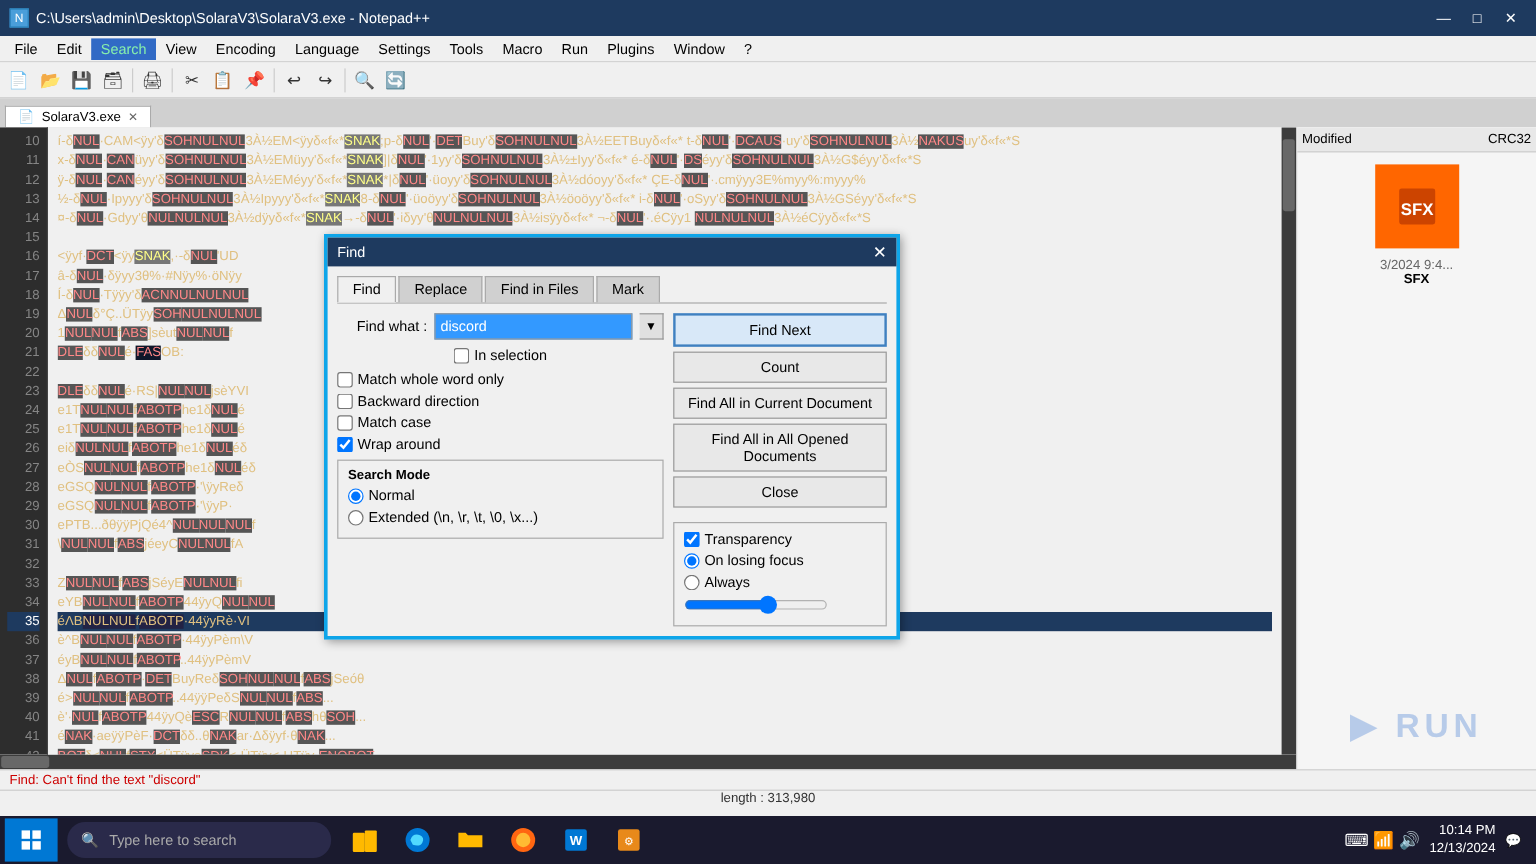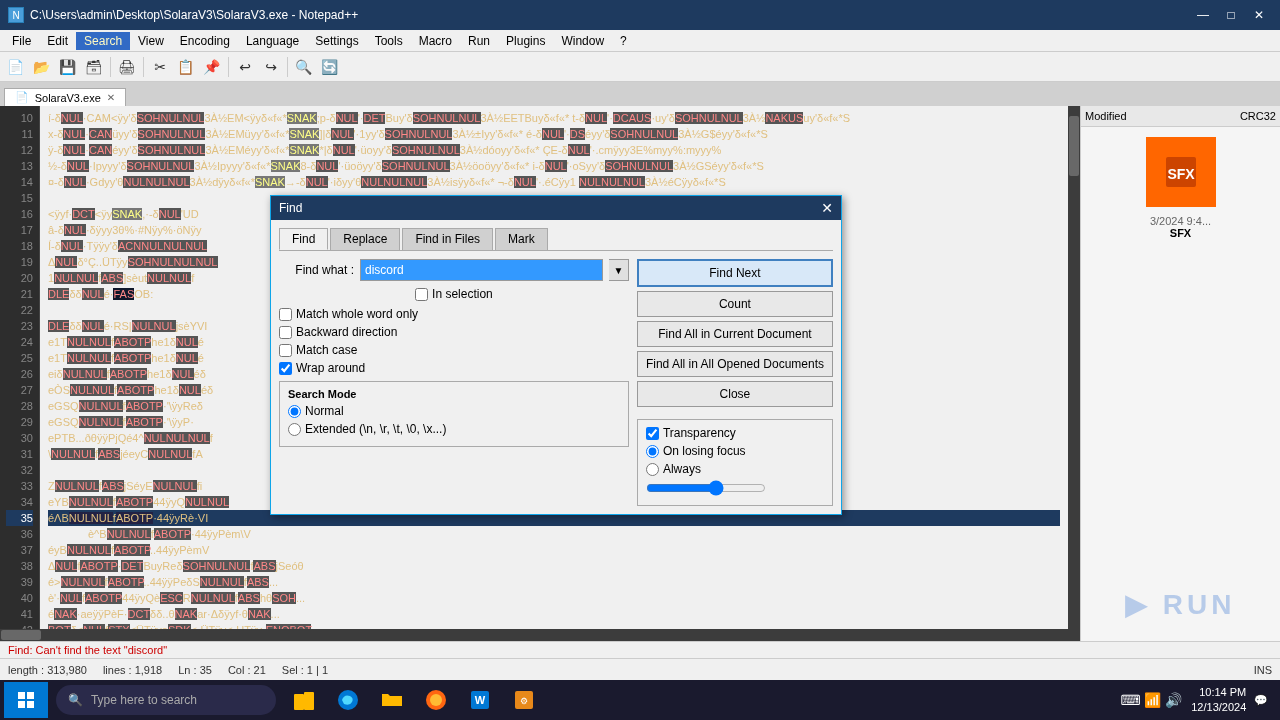--- a/index.html
+++ b/index.html
@@ -191,23 +191,23 @@
       font-weight: bold;
       color: rgba(0,100,200,0.3);
       letter-spacing: 4px;
     }
 
     
     .find-dialog {
       position: absolute;
       top: 195px;
       left: 270px;
-      width: 572px;
+      width: 480px;
       background: #f0f0f0;
-      border: 1px solid #0ea5e9;
+      border: 3px solid #0ea5e9;
       box-shadow: 2px 2px 8px rgba(0,0,0,0.4);
       z-index: 100;
     }
     .find-dialog-title {
       background: #1e3a5f;
       color: white;
       padding: 4px 8px;
       font-size: 12px;
       display: flex;
       align-items: center;
@@ -336,20 +336,21 @@
     .status-bar {
       background: #f0f0f0;
       border-top: 1px solid #ccc;
       height: 22px;
       display: flex;
       align-items: center;
       padding: 0 8px;
       font-size: 11px;
       gap: 16px;
       flex-shrink: 0;
+      flex-direction: column;
     }
     .status-item {
       color: #333;
     }
 
     
     .taskbar {
       background: #1a1a2e;
       height: 40px;
       display: flex;
@@ -481,21 +482,21 @@
     <div class="title-controls">
       <button class="title-btn">—</button>
       <button class="title-btn">□</button>
       <button class="title-btn close">✕</button>
     </div>
   </div>
 
   <div class="menu-bar">
     <span class="menu-item">File</span>
     <span class="menu-item">Edit</span>
-    <span class="menu-item" style="background:#316ac5;color:#fef9c3;">Search</span>
+    <span class="menu-item" style="background:#316ac5;color:#86efac;">Search</span>
     <span class="menu-item">View</span>
     <span class="menu-item">Encoding</span>
     <span class="menu-item">Language</span>
     <span class="menu-item">Settings</span>
     <span class="menu-item">Tools</span>
     <span class="menu-item">Macro</span>
     <span class="menu-item">Run</span>
     <span class="menu-item">Plugins</span>
     <span class="menu-item">Window</span>
     <span class="menu-item">?</span>
@@ -588,21 +589,21 @@
           <div class="editor-line" style="color:#e0c080;">eiδ<span style="background:#555;color:#f88;">NUL</span><span style="background:#555;color:#f88;">NUL</span>f<span style="background:#555;color:#f88;">ABOTP</span>he1δ<span style="background:#555;color:#f88;">NUL</span>éδ</div>
           <div class="editor-line" style="color:#e0c080;">eÒS<span style="background:#555;color:#f88;">NUL</span><span style="background:#555;color:#f88;">NUL</span>f<span style="background:#555;color:#f88;">ABOTP</span>he1δ<span style="background:#555;color:#f88;">NUL</span>éδ</div>
           <div class="editor-line" style="color:#e0c080;">eGSQ<span style="background:#555;color:#f88;">NUL</span><span style="background:#555;color:#f88;">NUL</span>f<span style="background:#555;color:#f88;">ABOTP</span>·'\ÿyReδ</div>
           <div class="editor-line" style="color:#e0c080;">eGSQ<span style="background:#555;color:#f88;">NUL</span><span style="background:#555;color:#f88;">NUL</span>f<span style="background:#555;color:#f88;">ABOTP</span>·'\ÿyP·</div>
           <div class="editor-line" style="color:#e0c080;">ePTB...ðθÿÿPjQé4^<span style="background:#555;color:#f88;">NUL</span><span style="background:#555;color:#f88;">NUL</span><span style="background:#555;color:#f88;">NUL</span>f</div>
           <div class="editor-line" style="color:#e0c080;">\<span style="background:#555;color:#f88;">NUL</span><span style="background:#555;color:#f88;">NUL</span>f<span style="background:#555;color:#f88;">ABS</span>jéeyC<span style="background:#555;color:#f88;">NUL</span><span style="background:#555;color:#f88;">NUL</span>fA</div>
           <div class="editor-line"></div>
           <div class="editor-line" style="color:#e0c080;">Z<span style="background:#555;color:#f88;">NUL</span><span style="background:#555;color:#f88;">NUL</span>f<span style="background:#555;color:#f88;">ABS</span>jSéyE<span style="background:#555;color:#f88;">NUL</span><span style="background:#555;color:#f88;">NUL</span>fi</div>
           <div class="editor-line" style="color:#e0c080;">eYB<span style="background:#555;color:#f88;">NUL</span><span style="background:#555;color:#f88;">NUL</span>f<span style="background:#555;color:#f88;">ABOTP</span>44ÿyQ<span style="background:#555;color:#f88;">NUL</span><span style="background:#555;color:#f88;">NUL</span></div>
           <div class="editor-line" style="color:#e0c080;background:#1e3a5f;">éΛB<span style="background:#224;">NUL</span><span style="background:#224;">NUL</span>f<span style="background:#224;">ABOTP</span>·44ÿyRè·VI</div>
-          <div class="editor-line" style="color:#e0c080;margin-left:40px;">è^B<span style="background:#555;color:#f88;">NUL</span><span style="background:#555;color:#f88;">NUL</span>f<span style="background:#555;color:#f88;">ABOTP</span>·44ÿyPèm\V</div>
+          <div class="editor-line" style="color:#e0c080;">è^B<span style="background:#555;color:#f88;">NUL</span><span style="background:#555;color:#f88;">NUL</span>f<span style="background:#555;color:#f88;">ABOTP</span>·44ÿyPèm\V</div>
           <div class="editor-line" style="color:#e0c080;">éyB<span style="background:#555;color:#f88;">NUL</span><span style="background:#555;color:#f88;">NUL</span>f<span style="background:#555;color:#f88;">ABOTP</span>..44ÿyPèmV</div>
           <div class="editor-line" style="color:#e0c080;">Δ<span style="background:#555;color:#f88;">NUL</span>f<span style="background:#555;color:#f88;">ABOTP</span>·<span style="background:#555;color:#f88;">DET</span>BuyReδ<span style="background:#555;color:#f88;">SOH</span><span style="background:#555;color:#f88;">NUL</span><span style="background:#555;color:#f88;">NUL</span>f<span style="background:#555;color:#f88;">ABS</span>jSeóθ</div>
           <div class="editor-line" style="color:#e0c080;">é&gt;<span style="background:#555;color:#f88;">NUL</span><span style="background:#555;color:#f88;">NUL</span>f<span style="background:#555;color:#f88;">ABOTP</span>..44ÿÿPeδS<span style="background:#555;color:#f88;">NUL</span><span style="background:#555;color:#f88;">NUL</span>f<span style="background:#555;color:#f88;">ABS</span>...</div>
           <div class="editor-line" style="color:#e0c080;">è'·<span style="background:#555;color:#f88;">NUL</span>f<span style="background:#555;color:#f88;">ABOTP</span>44ÿyQè<span style="background:#555;color:#f88;">ESC</span>R<span style="background:#555;color:#f88;">NUL</span><span style="background:#555;color:#f88;">NUL</span>f<span style="background:#555;color:#f88;">ABS</span>hθ<span style="background:#555;color:#f88;">SOH</span>...</div>
           <div class="editor-line" style="color:#e0c080;">é<span style="background:#555;color:#f88;">NAK</span>·aeÿÿPèF·<span style="background:#555;color:#f88;">DCT</span>δδ..θ<span style="background:#555;color:#f88;">NAK</span>ar·Δδÿyf·θ<span style="background:#555;color:#f88;">NAK</span>...</div>
           <div class="editor-line" style="color:#e0c080;"><span style="background:#555;color:#f88;">BOT</span>δ&lt;<span style="background:#555;color:#f88;">NUL</span>f<span style="background:#555;color:#f88;">STX</span>&lt;ÜTÿye<span style="background:#555;color:#f88;">SDK</span>&lt;·ÜTÿy&lt;·UTÿy·<span style="background:#555;color:#f88;">ENQ</span><span style="background:#555;color:#f88;">BOT</span>...</div>
 
         </div>
         <div class="editor-scroll">
           <div class="editor-scroll-thumb"></div>

